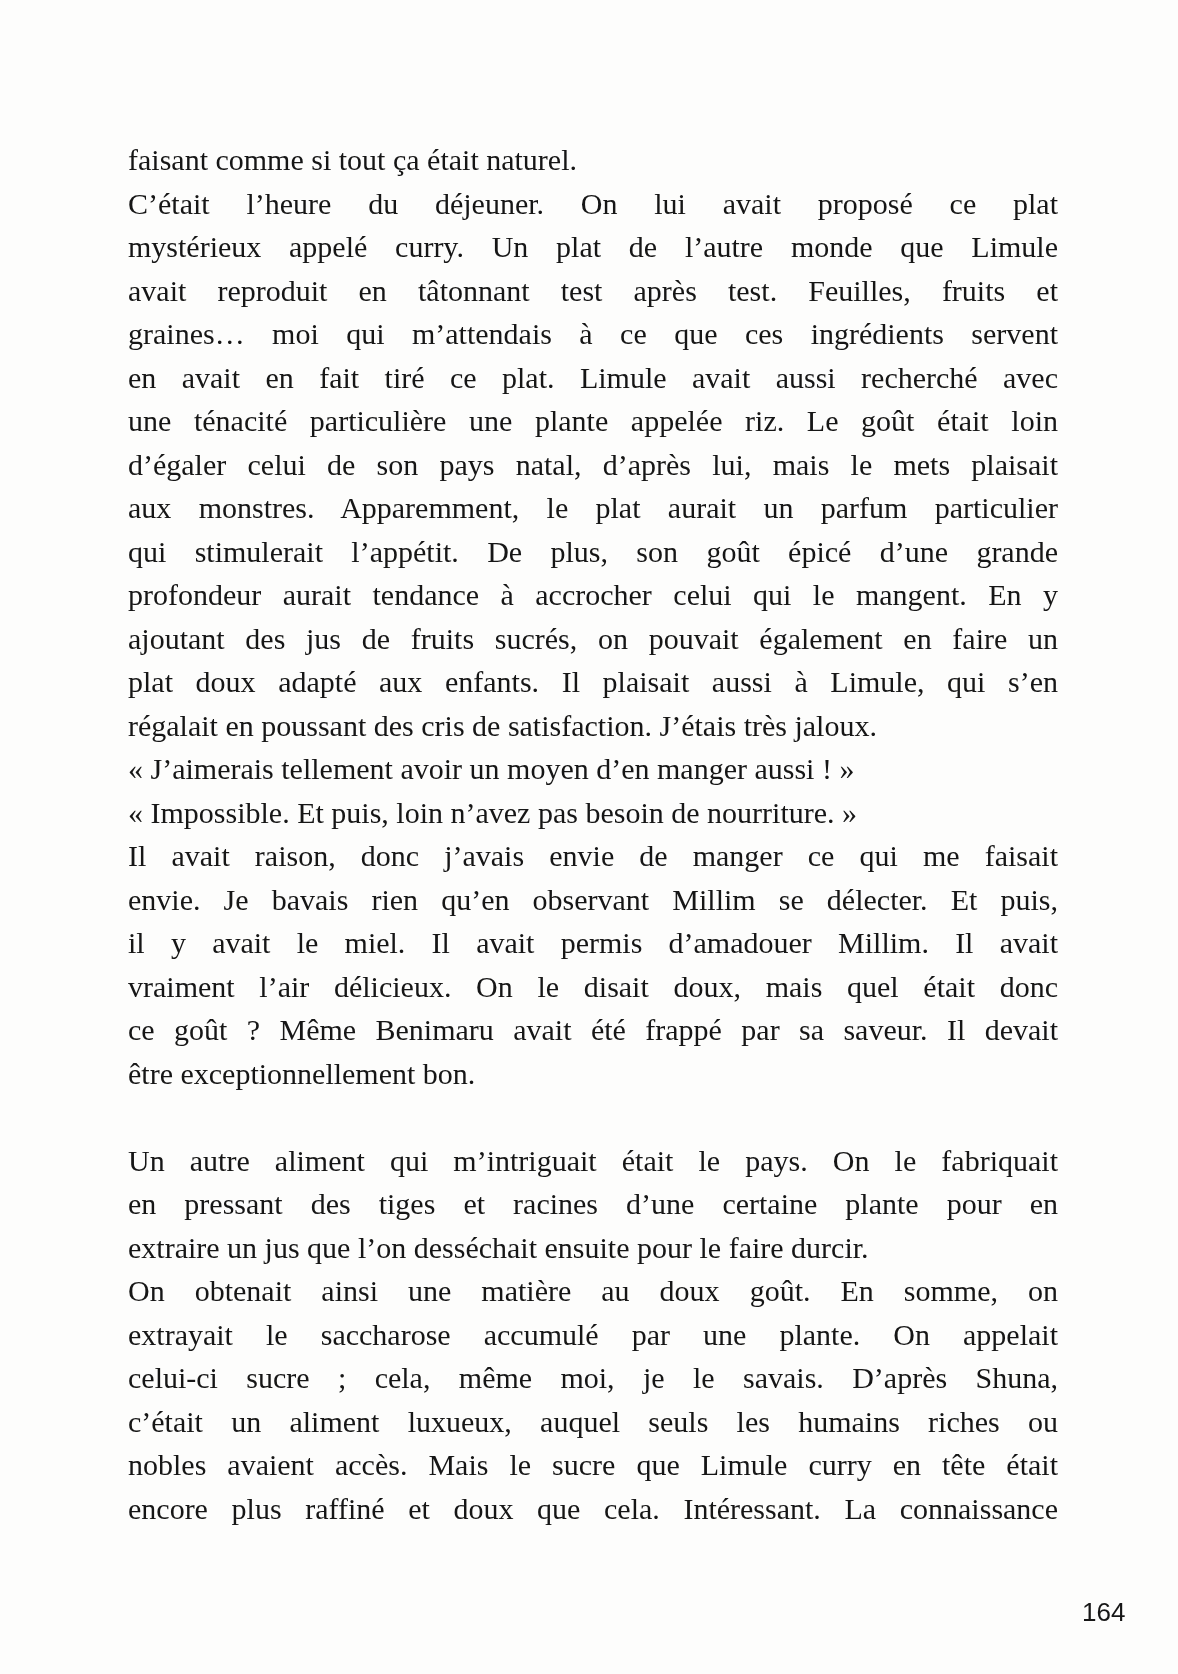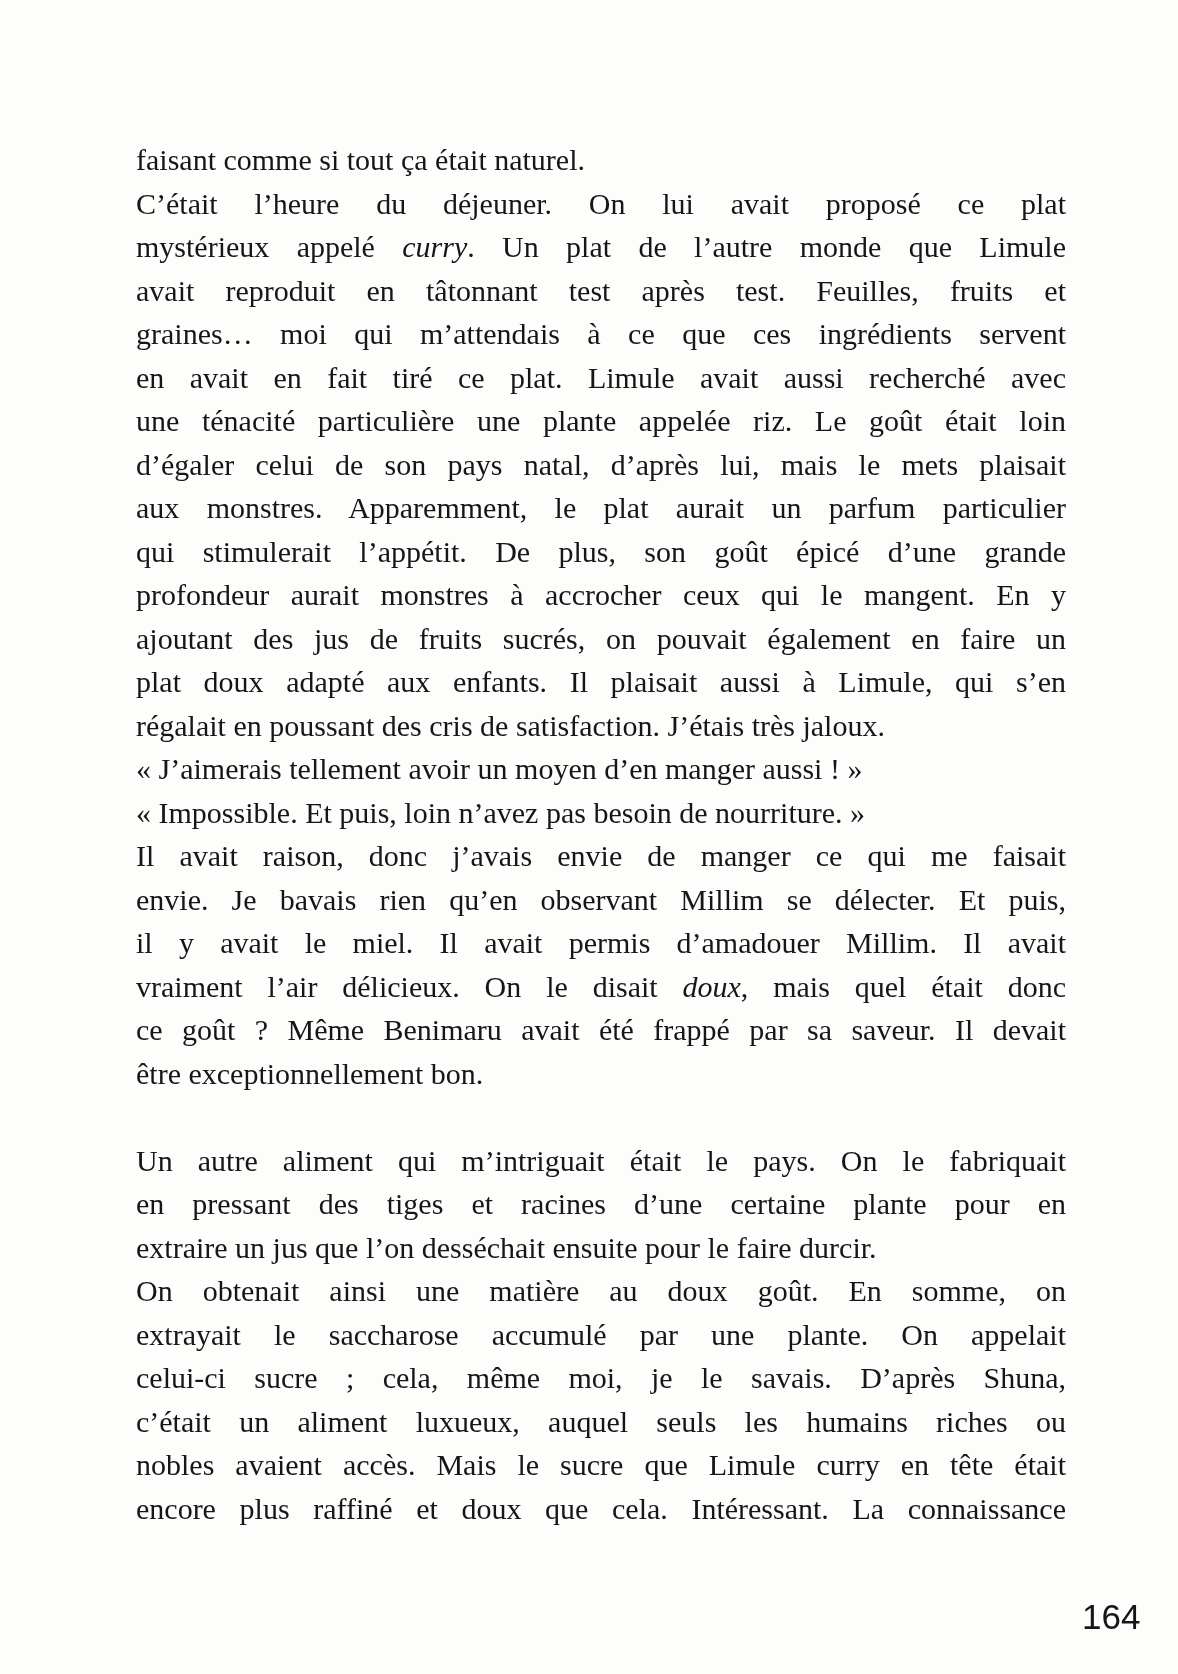--- a/index.html
+++ b/index.html
@@ -9,61 +9,61 @@
     background: var(--paper, #fdfdfc);
     position: relative;
     overflow: hidden;
   }
   .page {
     position: absolute;
     inset: 0;
   }
   .text-block {
     position: absolute;
-    left: 136px;
+    left: 128px;
     top: 138px;
     width: 930px;
     font-family: "Liberation Serif", "DejaVu Serif", serif;
     font-size: 30px;
     line-height: 43.5px;
     color: var(--ink, #151515);
   }
   .line { min-height: 43.5px; }
   .line.justify {
     text-align: justify;
     text-align-last: justify;
   }
   .line.left { text-align: left; }
   .line.blank { height: 43.5px; }
-  .seg.it { font-style: italic; }
+  .seg.it { }
   .page-number {
     position: absolute;
     left: 1082px;
     top: 1597px;
     font-family: "Liberation Sans", "DejaVu Sans", sans-serif;
-    font-size: 35px;
+    font-size: 26px;
     color: var(--ink, #1b1b1b);
   }
 </style>
 </head>
 <body>
 
 <div class="page">
   <div class="text-block" id="text-block">
       <div class="line left"><span class="seg">faisant comme si tout ça était naturel.</span></div>
       <div class="line justify"><span class="seg">C’était l’heure du déjeuner. On lui avait proposé ce plat</span></div>
       <div class="line justify"><span class="seg">mystérieux appelé </span><span class="seg it">curry</span><span class="seg">. Un plat de l’autre monde que Limule</span></div>
       <div class="line justify"><span class="seg">avait reproduit en tâtonnant test après test. Feuilles, fruits et</span></div>
       <div class="line justify"><span class="seg">graines… moi qui m’attendais à ce que ces ingrédients servent</span></div>
       <div class="line justify"><span class="seg">en avait en fait tiré ce plat. Limule avait aussi recherché avec</span></div>
       <div class="line justify"><span class="seg">une ténacité particulière une plante appelée riz. Le goût était loin</span></div>
       <div class="line justify"><span class="seg">d’égaler celui de son pays natal, d’après lui, mais le mets plaisait</span></div>
       <div class="line justify"><span class="seg">aux monstres. Apparemment, le plat aurait un parfum particulier</span></div>
       <div class="line justify"><span class="seg">qui stimulerait l’appétit. De plus, son goût épicé d’une grande</span></div>
-      <div class="line justify"><span class="seg">profondeur aurait monstres à accrocher ceux qui le mangent. En y</span></div>
+      <div class="line justify"><span class="seg">profondeur aurait tendance à accrocher celui qui le mangent. En y</span></div>
       <div class="line justify"><span class="seg">ajoutant des jus de fruits sucrés, on pouvait également en faire un</span></div>
       <div class="line justify"><span class="seg">plat doux adapté aux enfants. Il plaisait aussi à Limule, qui s’en</span></div>
       <div class="line left"><span class="seg">régalait en poussant des cris de satisfaction. J’étais très jaloux.</span></div>
       <div class="line left"><span class="seg">« J’aimerais tellement avoir un moyen d’en manger aussi ! »</span></div>
       <div class="line left"><span class="seg">« Impossible. Et puis, loin n’avez pas besoin de nourriture. »</span></div>
       <div class="line justify"><span class="seg">Il avait raison, donc j’avais envie de manger ce qui me faisait</span></div>
       <div class="line justify"><span class="seg">envie. Je bavais rien qu’en observant Millim se délecter. Et puis,</span></div>
       <div class="line justify"><span class="seg">il y avait le miel. Il avait permis d’amadouer Millim. Il avait</span></div>
       <div class="line justify"><span class="seg">vraiment l’air délicieux. On le disait </span><span class="seg it">doux</span><span class="seg">, mais quel était donc</span></div>
       <div class="line justify"><span class="seg">ce goût ? Même Benimaru avait été frappé par sa saveur. Il devait</span></div>

